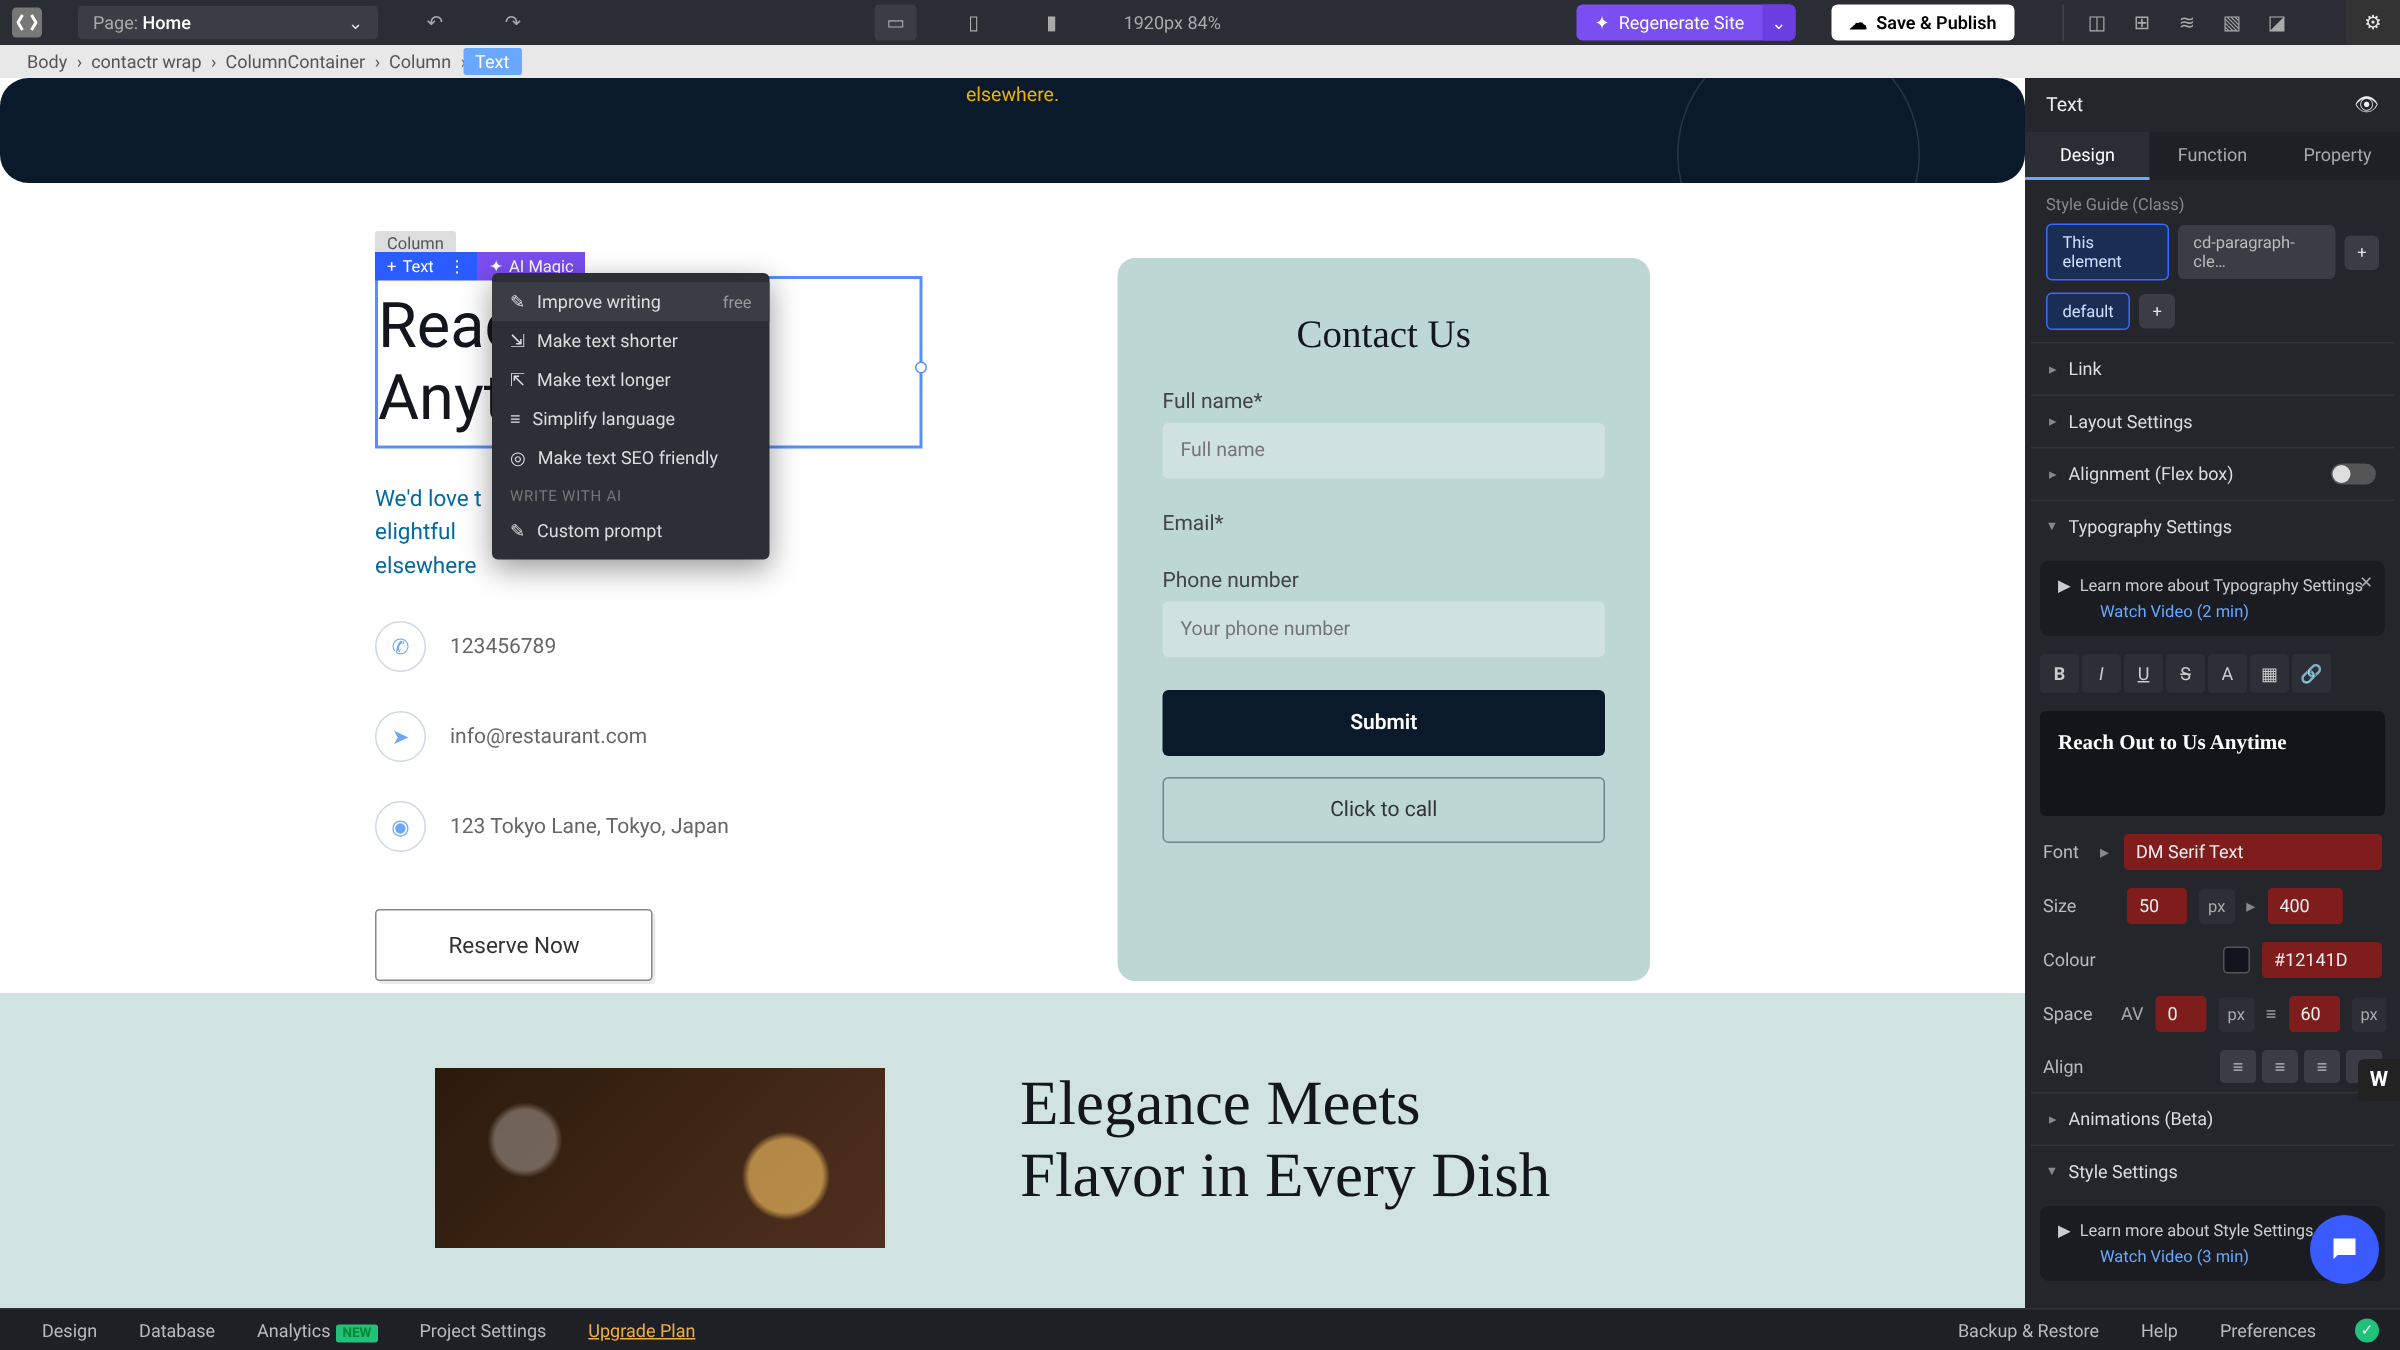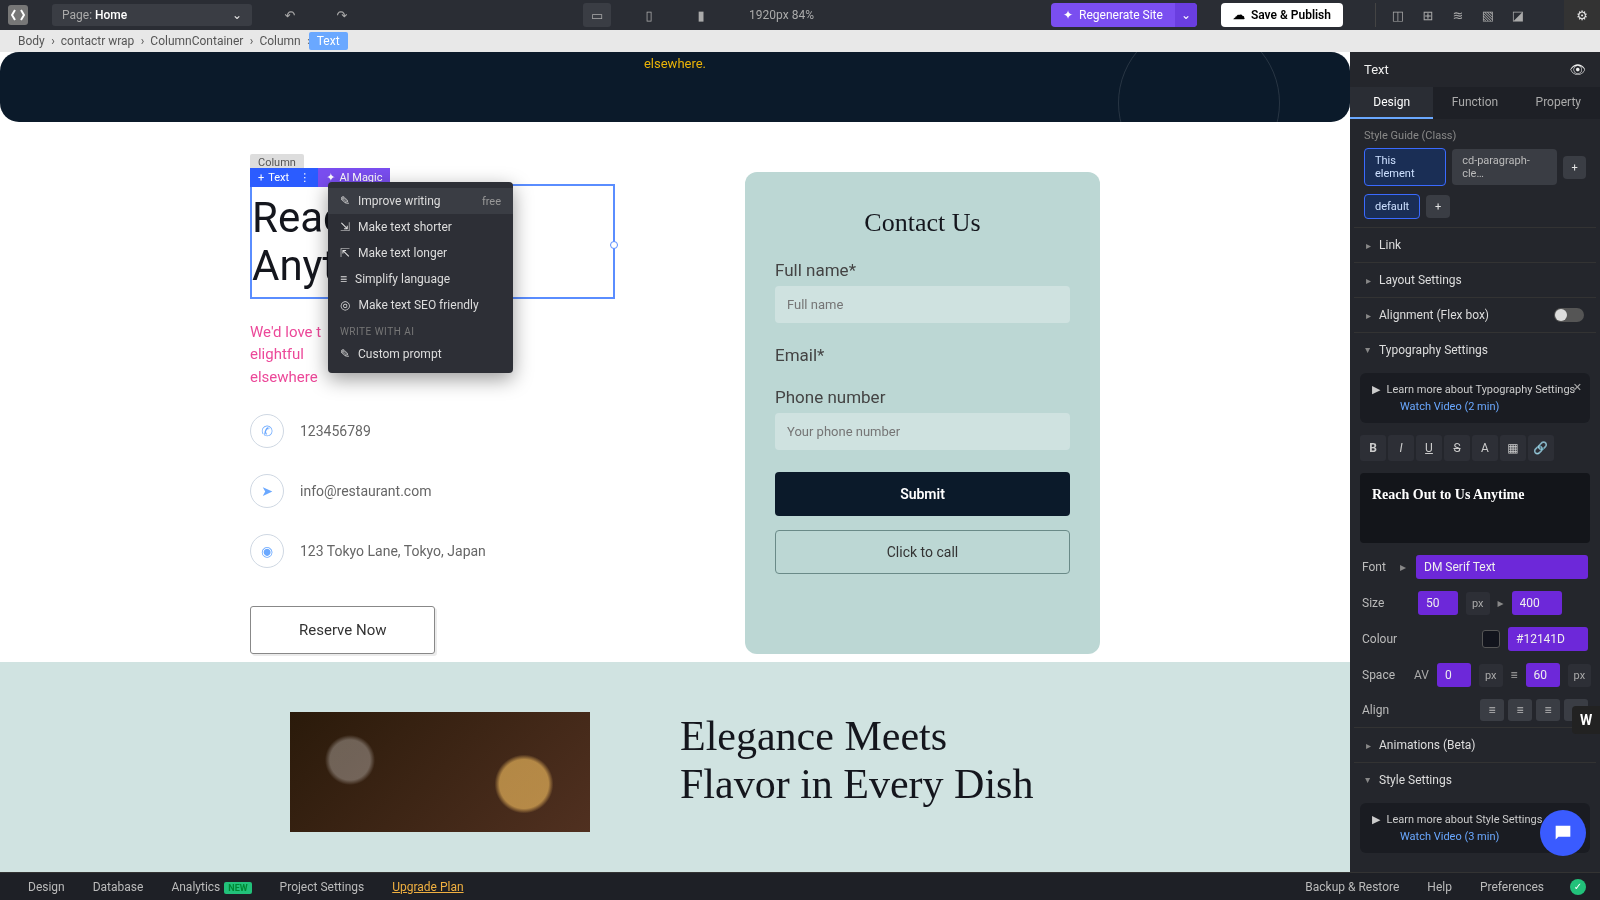--- a/index.html
+++ b/index.html
@@ -35,36 +35,36 @@
 .canvas-dark-strip::after { content:""; position:absolute; right:70px; top:-30px; width:160px; height:160px; border:1px solid rgba(255,255,255,0.12); border-radius:50%; }
 
 .canvas-content { padding: 50px 250px 0 250px; display:flex; gap:130px; }
 .left-col { flex:1; position:relative; }
 .tag-column { position:absolute; top:-18px; left:0; background:#ddd; color:#555; font-size:11px; padding:2px 8px; border-radius:2px; }
 .text-toolbar { position:absolute; top:-4px; left:0; display:flex; z-index:6; }
 .tt-text { background:#2b5cff; color:#fff; font-size:11px; padding:3px 8px; display:flex; align-items:center; gap:4px; }
 .tt-ai { background:#7a4ef0; color:#fff; font-size:11px; padding:3px 8px; display:flex; align-items:center; gap:4px; }
 .heading-box { border:2px solid #5a8dff; padding:8px 14px 6px 0; font-family:'Georgia',serif; font-size:42px; color:#14161d; line-height:1.15; margin-top:12px; position:relative; }
 .heading-box .handle { position:absolute; right:-5px; top:50%; width:8px; height:8px; background:#fff; border:1px solid #5a8dff; border-radius:50%; }
-.subtext { color:#ec4899; font-size:15px; margin-top:22px; line-height:1.5; max-width:330px; }
+.subtext { color:#0369a1; font-size:15px; margin-top:22px; line-height:1.5; max-width:330px; }
 .contact-item { display:flex; align-items:center; gap:16px; margin-top:26px; color:#666; font-size:14px; }
 .contact-item .ci { width:34px; height:34px; border:1px solid #cfd8e3; border-radius:50%; display:flex; align-items:center; justify-content:center; color:#6aa8ff; }
 .reserve-btn { margin-top:38px; border:1px solid #888; background:#fff; color:#333; padding:14px 48px; font-size:15px; border-radius:3px; display:inline-block; box-shadow: 2px 2px 0 rgba(0,0,0,0.08);}
 
 
 .ai-menu { position:absolute; top:10px; left:78px; width:185px; background:#2d2f36; border-radius:4px; padding:6px 0; z-index:10; box-shadow:0 6px 20px rgba(0,0,0,0.4); }
 .ai-menu .row { display:flex; align-items:center; padding:6px 12px; font-size:12px; color:#ddd; gap:8px; }
 .ai-menu .row.hov { background:#3a3d44; }
 .ai-menu .row .free { margin-left:auto; color:#999; font-size:11px; }
 .ai-menu .divider { color:#777; font-size:10px; padding:8px 12px 4px; letter-spacing:0.5px; }
 
 
 .contact-card { width:355px; background:#bcd7d4; border-radius:12px; padding:36px 30px 30px; }
 .contact-card h2 { text-align:center; font-family:'Georgia',serif; font-size:26px; color:#14161d; font-weight:500; }
-.cc-label { font-size:17px; color:#444; margin-top:22px; margin-bottom:6px; }
+.cc-label { font-size:14px; color:#444; margin-top:22px; margin-bottom:6px; }
 .cc-input { width:100%; background:#cfe2e0; border:none; padding:11px 12px; border-radius:4px; font-size:13px; color:#666; }
 .cc-submit { margin-top:22px; width:100%; background:#0b1a2a; color:#fff; padding:14px; border:none; border-radius:4px; font-size:14px; font-weight:600;}
 .cc-call { margin-top:14px; width:100%; background:transparent; border:1px solid #6a8a88; padding:13px; border-radius:4px; font-size:14px; color:#333;}
 
 
 .bottom-hero { position:absolute; bottom:0; left:0; right:0; height:210px; background:#d0e3e1; display:flex; padding:50px 290px 0; gap:90px; align-items:flex-start; }
 .bottom-hero .img-ph { width:300px; height:120px; background:linear-gradient(135deg,#3a2a1a 0%,#f0c060 40%,#301010 60%,#503020 100%); background-image: radial-gradient(circle at 20% 40%, rgba(255,255,255,0.3) 0 8%, transparent 10%), radial-gradient(circle at 78% 60%, rgba(255,200,100,0.6) 0 10%, transparent 12%), linear-gradient(135deg,#2a1a0a,#503020); }
 .bottom-hero h3 { font-family:'Georgia',serif; font-size:42px; color:#14161d; line-height:1.15; font-weight:500; max-width:380px; }
 
 
@@ -86,21 +86,21 @@
 .acc-row .toggle { margin-left:auto; width:30px; height:14px; background:#555; border-radius:8px; position:relative; }
 .acc-row .toggle::after { content:""; position:absolute; left:1px; top:1px; width:12px; height:12px; background:#ddd; border-radius:50%; }
 .typo-tip { margin:6px 10px; background:#1a1c22; border-radius:6px; padding:10px 12px; font-size:11px; color:#ccc; position:relative; }
 .typo-tip .link { color:#6aa8ff; margin-top:4px; display:block;margin-left:28px; }
 .typo-tip .x { position:absolute; right:8px; top:8px; color:#aaa; }
 .fmt-row { display:flex; gap:2px; padding:6px 10px; }
 .fmt-btn { width:26px; height:26px; background:#2d2f36; display:flex; align-items:center; justify-content:center; font-size:12px; color:#ccc; border-radius:3px; }
 .preview-box { margin:6px 10px; background:#13151a; padding:14px 12px 40px; border-radius:4px; font-family:'Georgia',serif; font-weight:600; font-size:14px; color:#fff; }
 .field-row { display:flex; align-items:center; padding:6px 12px; gap:8px; font-size:12px; color:#bbb; }
 .field-row .lbl { width:48px; }
-.field-input { background:#6d28d9; border:none; padding:5px 8px; border-radius:3px; color:#eee; font-size:12px; }
+.field-input { background:#7f1d1d; border:none; padding:5px 8px; border-radius:3px; color:#eee; font-size:12px; }
 .field-row .unit { background:#2d2f36; padding:5px 6px; border-radius:3px; font-size:11px; color:#aaa; }
 .align-btns { display:flex; gap:4px; }
 .align-btns .ab { width:24px; height:22px; background:#3a3d44; border-radius:3px; display:flex; align-items:center; justify-content:center; }
 .color-sw { width:18px; height:18px; background:#12141D; border-radius:3px; border:1px solid #555; }
 
 
 .bottom-bar { height:28px; background:#1e2026; display:flex; align-items:center; padding:0 14px; font-size:12px; color:#bbb; border-top:1px solid #333; }
 .bottom-bar .bb-item { padding:0 14px; }
 .bottom-bar .badge { background:#22c17a; color:#083; font-size:9px; padding:1px 4px; border-radius:2px; margin-left:4px; font-weight:700;}
 .bottom-bar .upgrade { color:#f0b040; text-decoration:underline; }

